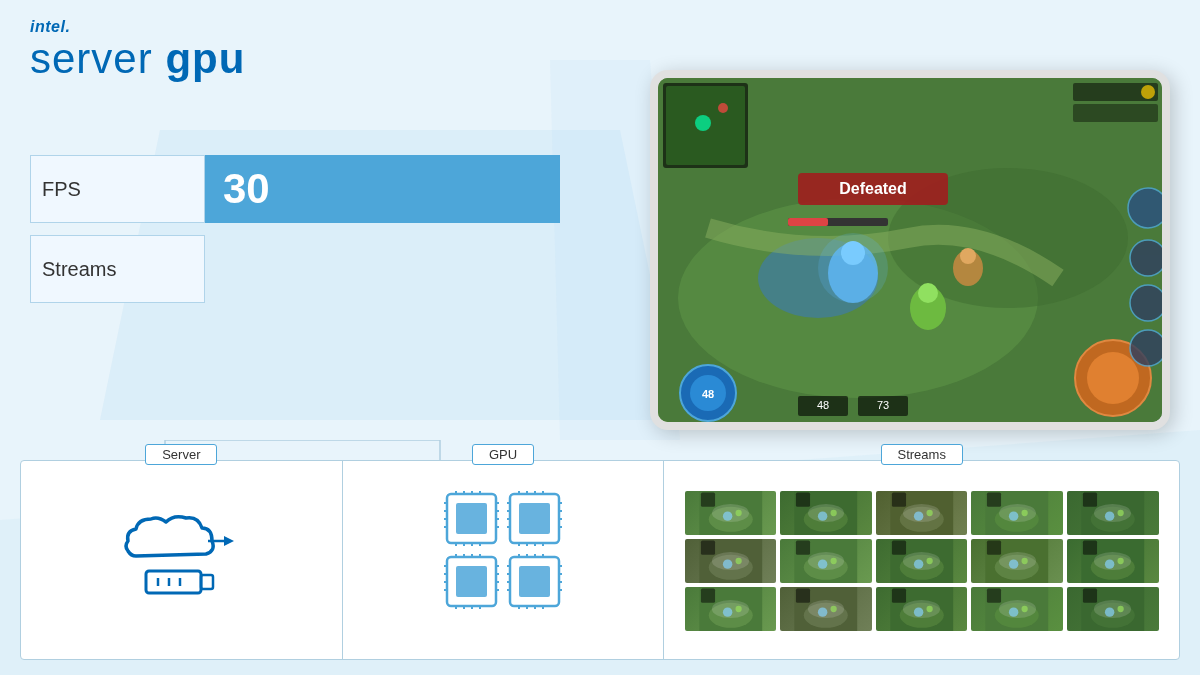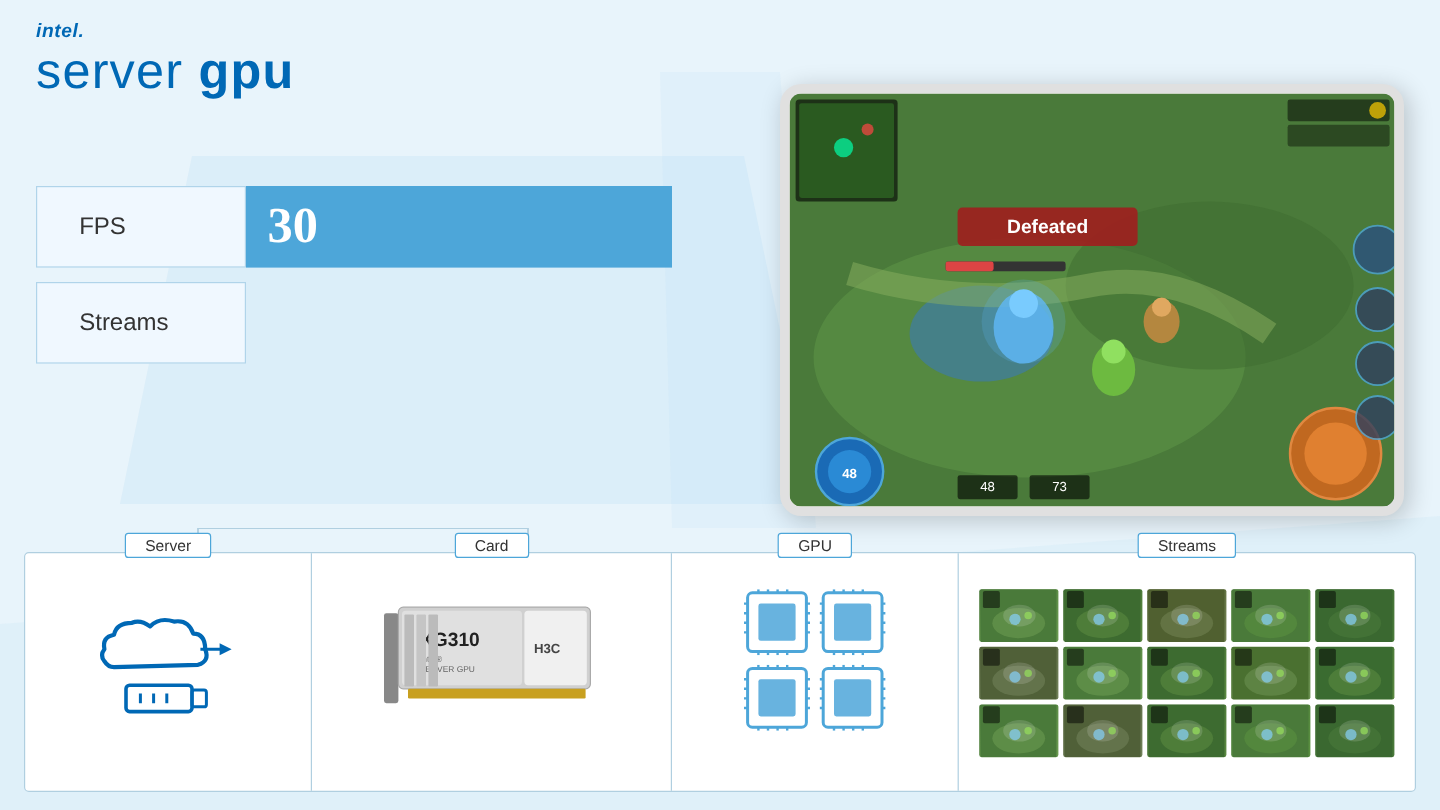--- a/index.html
+++ b/index.html
@@ -74,33 +74,32 @@
       margin-bottom: 12px;
       height: 68px;
     }
 
     .metric-label {
       background: #f0f8ff;
       border: 1.5px solid #b0d4ea;
       width: 175px;
       display: flex;
       align-items: center;
-      padding-left: 35px;
+      padding-left: 11px;
       font-size: 20px;
       color: #333;
       font-weight: 400;
     }
 
     .metric-bar {
       background: #4da6d9;
       display: flex;
       align-items: center;
       padding-left: 18px;
       flex: 1;
-      font-family: Liberation Serif, serif;
     }
 
     .metric-value {
       font-size: 42px;
       font-weight: 700;
       color: white;
     }
 
     
     .tablet-container {
@@ -348,47 +347,20 @@
 
           <line x1="42" y1="92" x2="42" y2="100" stroke="#0068b5" stroke-width="2.5"></line>
           <line x1="53" y1="92" x2="53" y2="100" stroke="#0068b5" stroke-width="2.5"></line>
           <line x1="64" y1="92" x2="64" y2="100" stroke="#0068b5" stroke-width="2.5"></line>
 
           <line x1="92" y1="55" x2="110" y2="55" stroke="#0068b5" stroke-width="2.5"></line>
           <polygon points="108,50 118,55 108,60" fill="#0068b5"></polygon>
         </svg>
       </div>
 
-      <div class="arch-column" style="flex:1.4;">
-        <span class="arch-label">Card</span>
-
-        <svg width="190" height="120" viewBox="0 0 190 120" xmlns="http://www.w3.org/2000/svg" style="margin-top:15px;">
-
-          <rect x="5" y="25" width="12" height="75" rx="2" fill="#888"></rect>
-
-          <rect x="17" y="20" width="160" height="68" rx="4" fill="#d0d0d0"></rect>
-          <rect x="17" y="20" width="160" height="68" rx="4" fill="none" stroke="#aaa" stroke-width="1"></rect>
-
-          <rect x="20" y="23" width="100" height="62" rx="3" fill="#e0e0e0"></rect>
-
-          <rect x="122" y="23" width="52" height="62" rx="3" fill="#f0f0f0"></rect>
-
-          <text x="35" y="52" fill="#222" font-size="16" font-weight="bold" font-family="Arial">XG310</text>
-          <text x="35" y="66" fill="#666" font-size="7" font-family="Arial">Intel®</text>
-          <text x="35" y="74" fill="#666" font-size="7" font-family="Arial">SERVER GPU</text>
-
-          <text x="130" y="58" fill="#444" font-size="11" font-family="Arial" font-weight="bold">H3C</text>
-
-          <rect x="25" y="88" width="148" height="8" rx="1" fill="#c8a020"></rect>
-
-          <rect x="22" y="26" width="8" height="60" rx="1" fill="#bbb"></rect>
-          <rect x="32" y="26" width="8" height="60" rx="1" fill="#c5c5c5"></rect>
-          <rect x="42" y="26" width="8" height="60" rx="1" fill="#bbb"></rect>
-        </svg>
-      </div>
 
       <div class="arch-column" style="flex:1.1;">
         <span class="arch-label">GPU</span>
 
         <div class="gpu-chips-grid">
           <svg width="55" height="55" viewBox="0 0 55 55" xmlns="http://www.w3.org/2000/svg">
             <rect x="3" y="3" width="49" height="49" rx="4" fill="none" stroke="#4da6d9" stroke-width="2.5"></rect>
             <rect x="12" y="12" width="31" height="31" rx="2" fill="#4da6d9" opacity="0.85"></rect>
 
             <line x1="12" y1="3" x2="12" y2="0" stroke="#4da6d9" stroke-width="2"></line>

